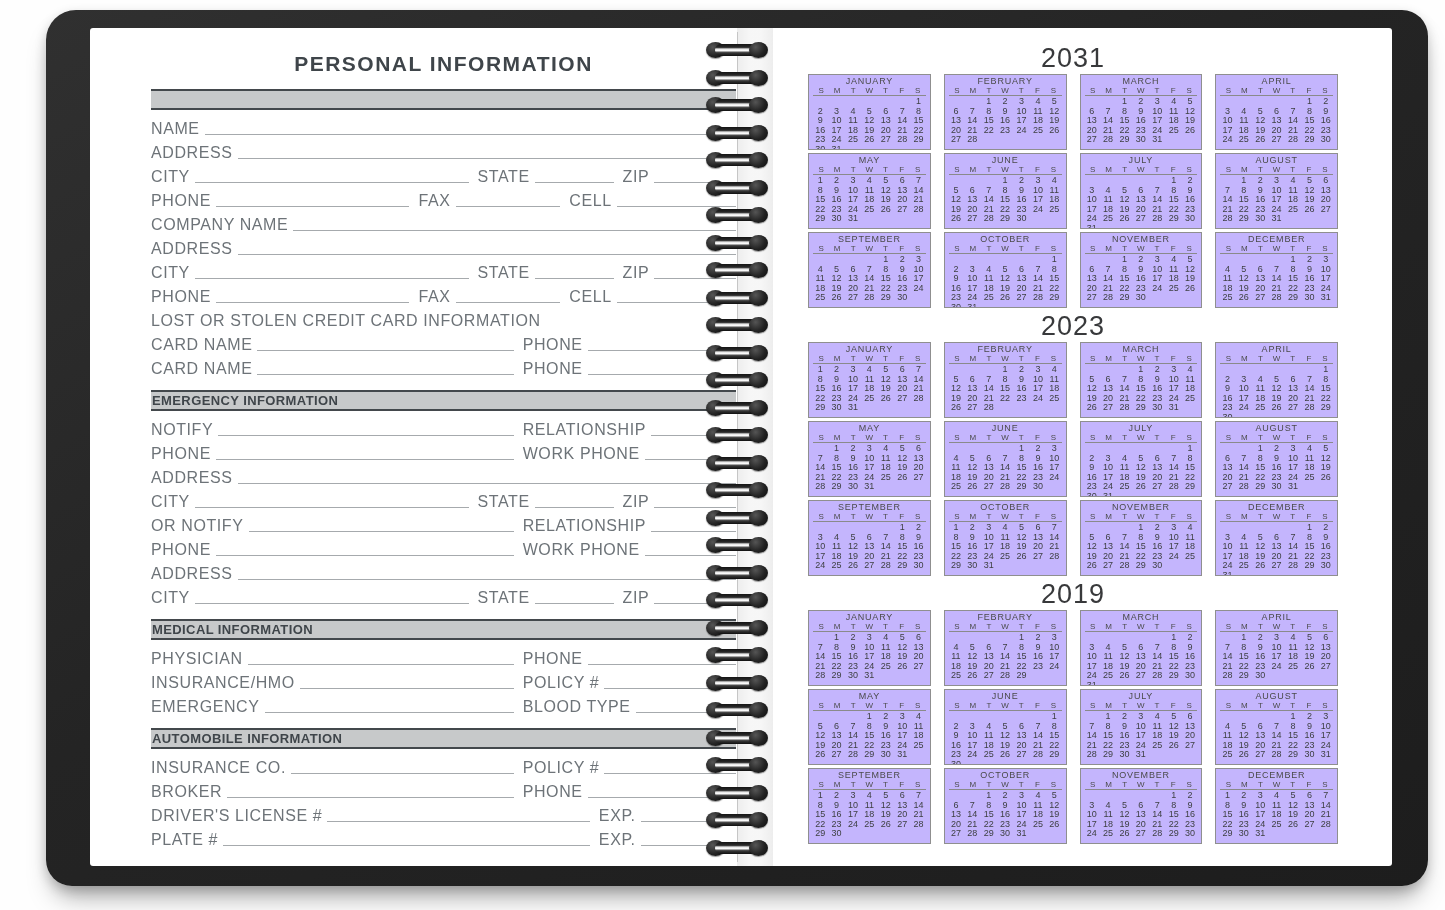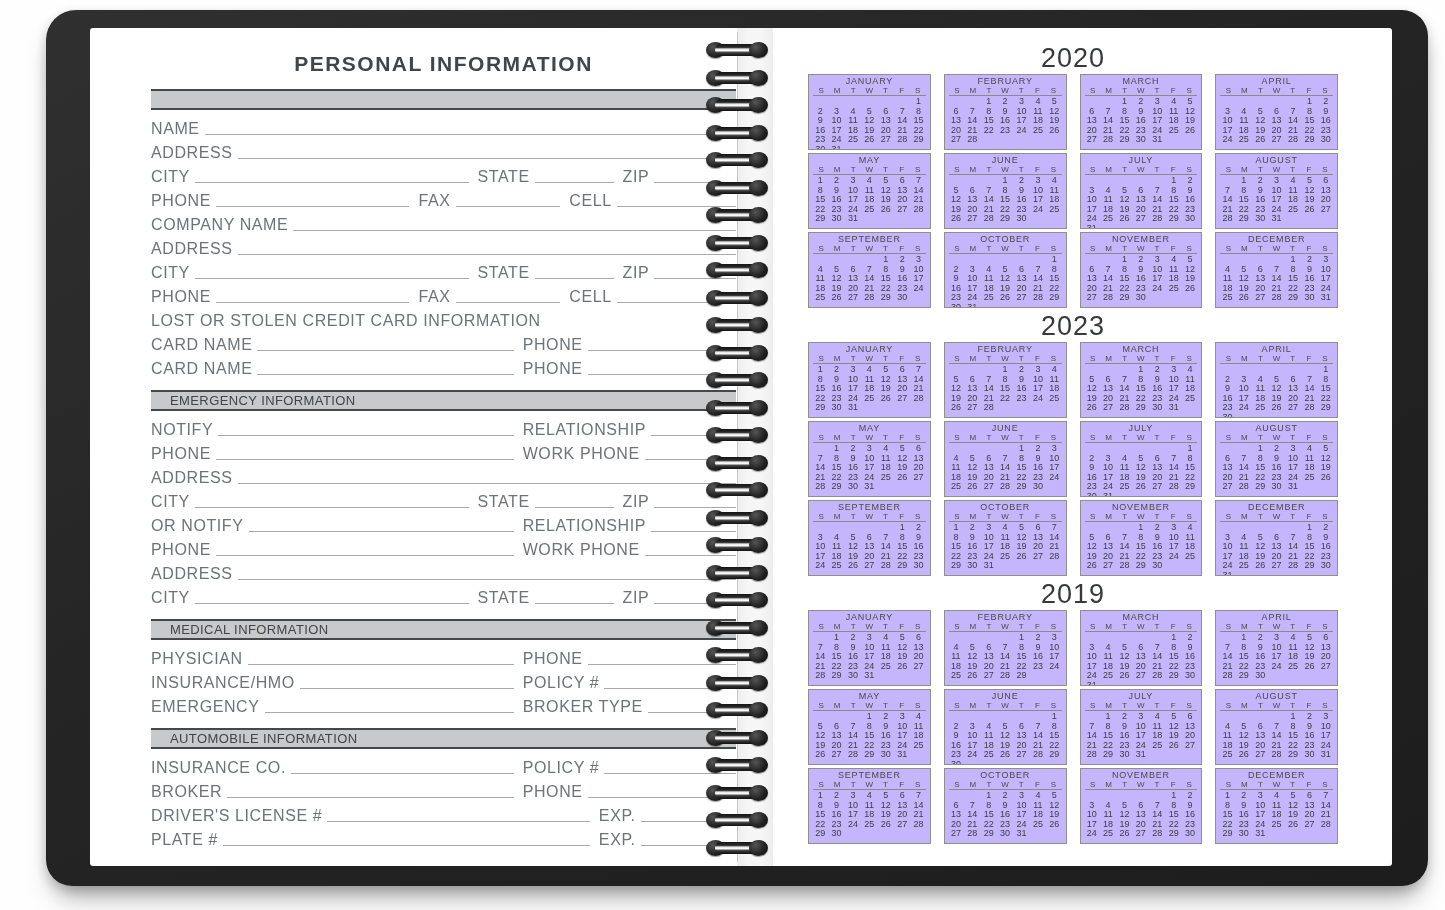--- a/index.html
+++ b/index.html
@@ -30,22 +30,22 @@
     content:""; position:absolute; top:0; right:0; width:24px; height:100%;
     background:linear-gradient(to right, rgba(0,0,0,0), rgba(0,0,0,0.07));
   }
   .page-title {
     text-align:center; font-size:21px; font-weight:bold; letter-spacing:1.5px;
     color:#3f454a; margin-bottom:13px;
   }
   .section-bar {
     height:21px; background:#c7c9ca;
     border-top:2px solid #43484c; border-bottom:2px solid #43484c;
-    display:flex; align-items:center; padding-left:19px;
-    font-size:13px; font-weight:normal; letter-spacing:0.4px; color:#3f454a;
+    display:flex; align-items:center; padding-left:1px;
+    font-size:13px; font-weight:bold; letter-spacing:0.4px; color:#3f454a;
     margin-top:11px;
   }
   .section:first-child .section-bar { margin-top:0; }
   .section-rows { padding-top:5px; }
   .field-row { display:flex; align-items:flex-end; height:24px; gap:9px; padding-bottom:4px; }
   .field { display:flex; align-items:flex-end; flex:1 1 0; min-width:0; }
   .field.noline { flex-grow:1; }
   .flabel {
     font-size:16px; color:#6d7378; letter-spacing:0.6px; white-space:nowrap;
     margin-right:5px; line-height:13px;
@@ -341,21 +341,21 @@
                     <span class="flabel">POLICY #</span>
                     <span class="fline"></span>
                   </div>
                 </div>
                 <div class="field-row">
                   <div class="field" style="flex: 1.7 1 0px;">
                     <span class="flabel">EMERGENCY</span>
                     <span class="fline"></span>
                   </div>
                   <div class="field" style="flex: 1 1 0px;">
-                    <span class="flabel">BROKER TYPE</span>
+                    <span class="flabel">BLOOD TYPE</span>
                     <span class="fline"></span>
                   </div>
                 </div>
               </div>
             </div>
             <div class="section">
               <div class="section-bar">AUTOMOBILE INFORMATION</div>
               <div class="section-rows">
                 <div class="field-row">
                   <div class="field" style="flex: 1.7 1 0px;">
@@ -398,21 +398,21 @@
                   </div>
                 </div>
               </div>
             </div>
           </div>
       </div>
 
       <div class="right-page">
         <div>
             <div class="year-block">
-              <div class="year-heading">2020</div>
+              <div class="year-heading">2031</div>
               <div class="months-grid">
                 <div class="month">
                   <div class="mname">JANUARY</div>
                   <div class="wdays">
                     <span>S</span>
                     <span>M</span>
                     <span>T</span>
                     <span>W</span>
                     <span>T</span>
                     <span>F</span>

